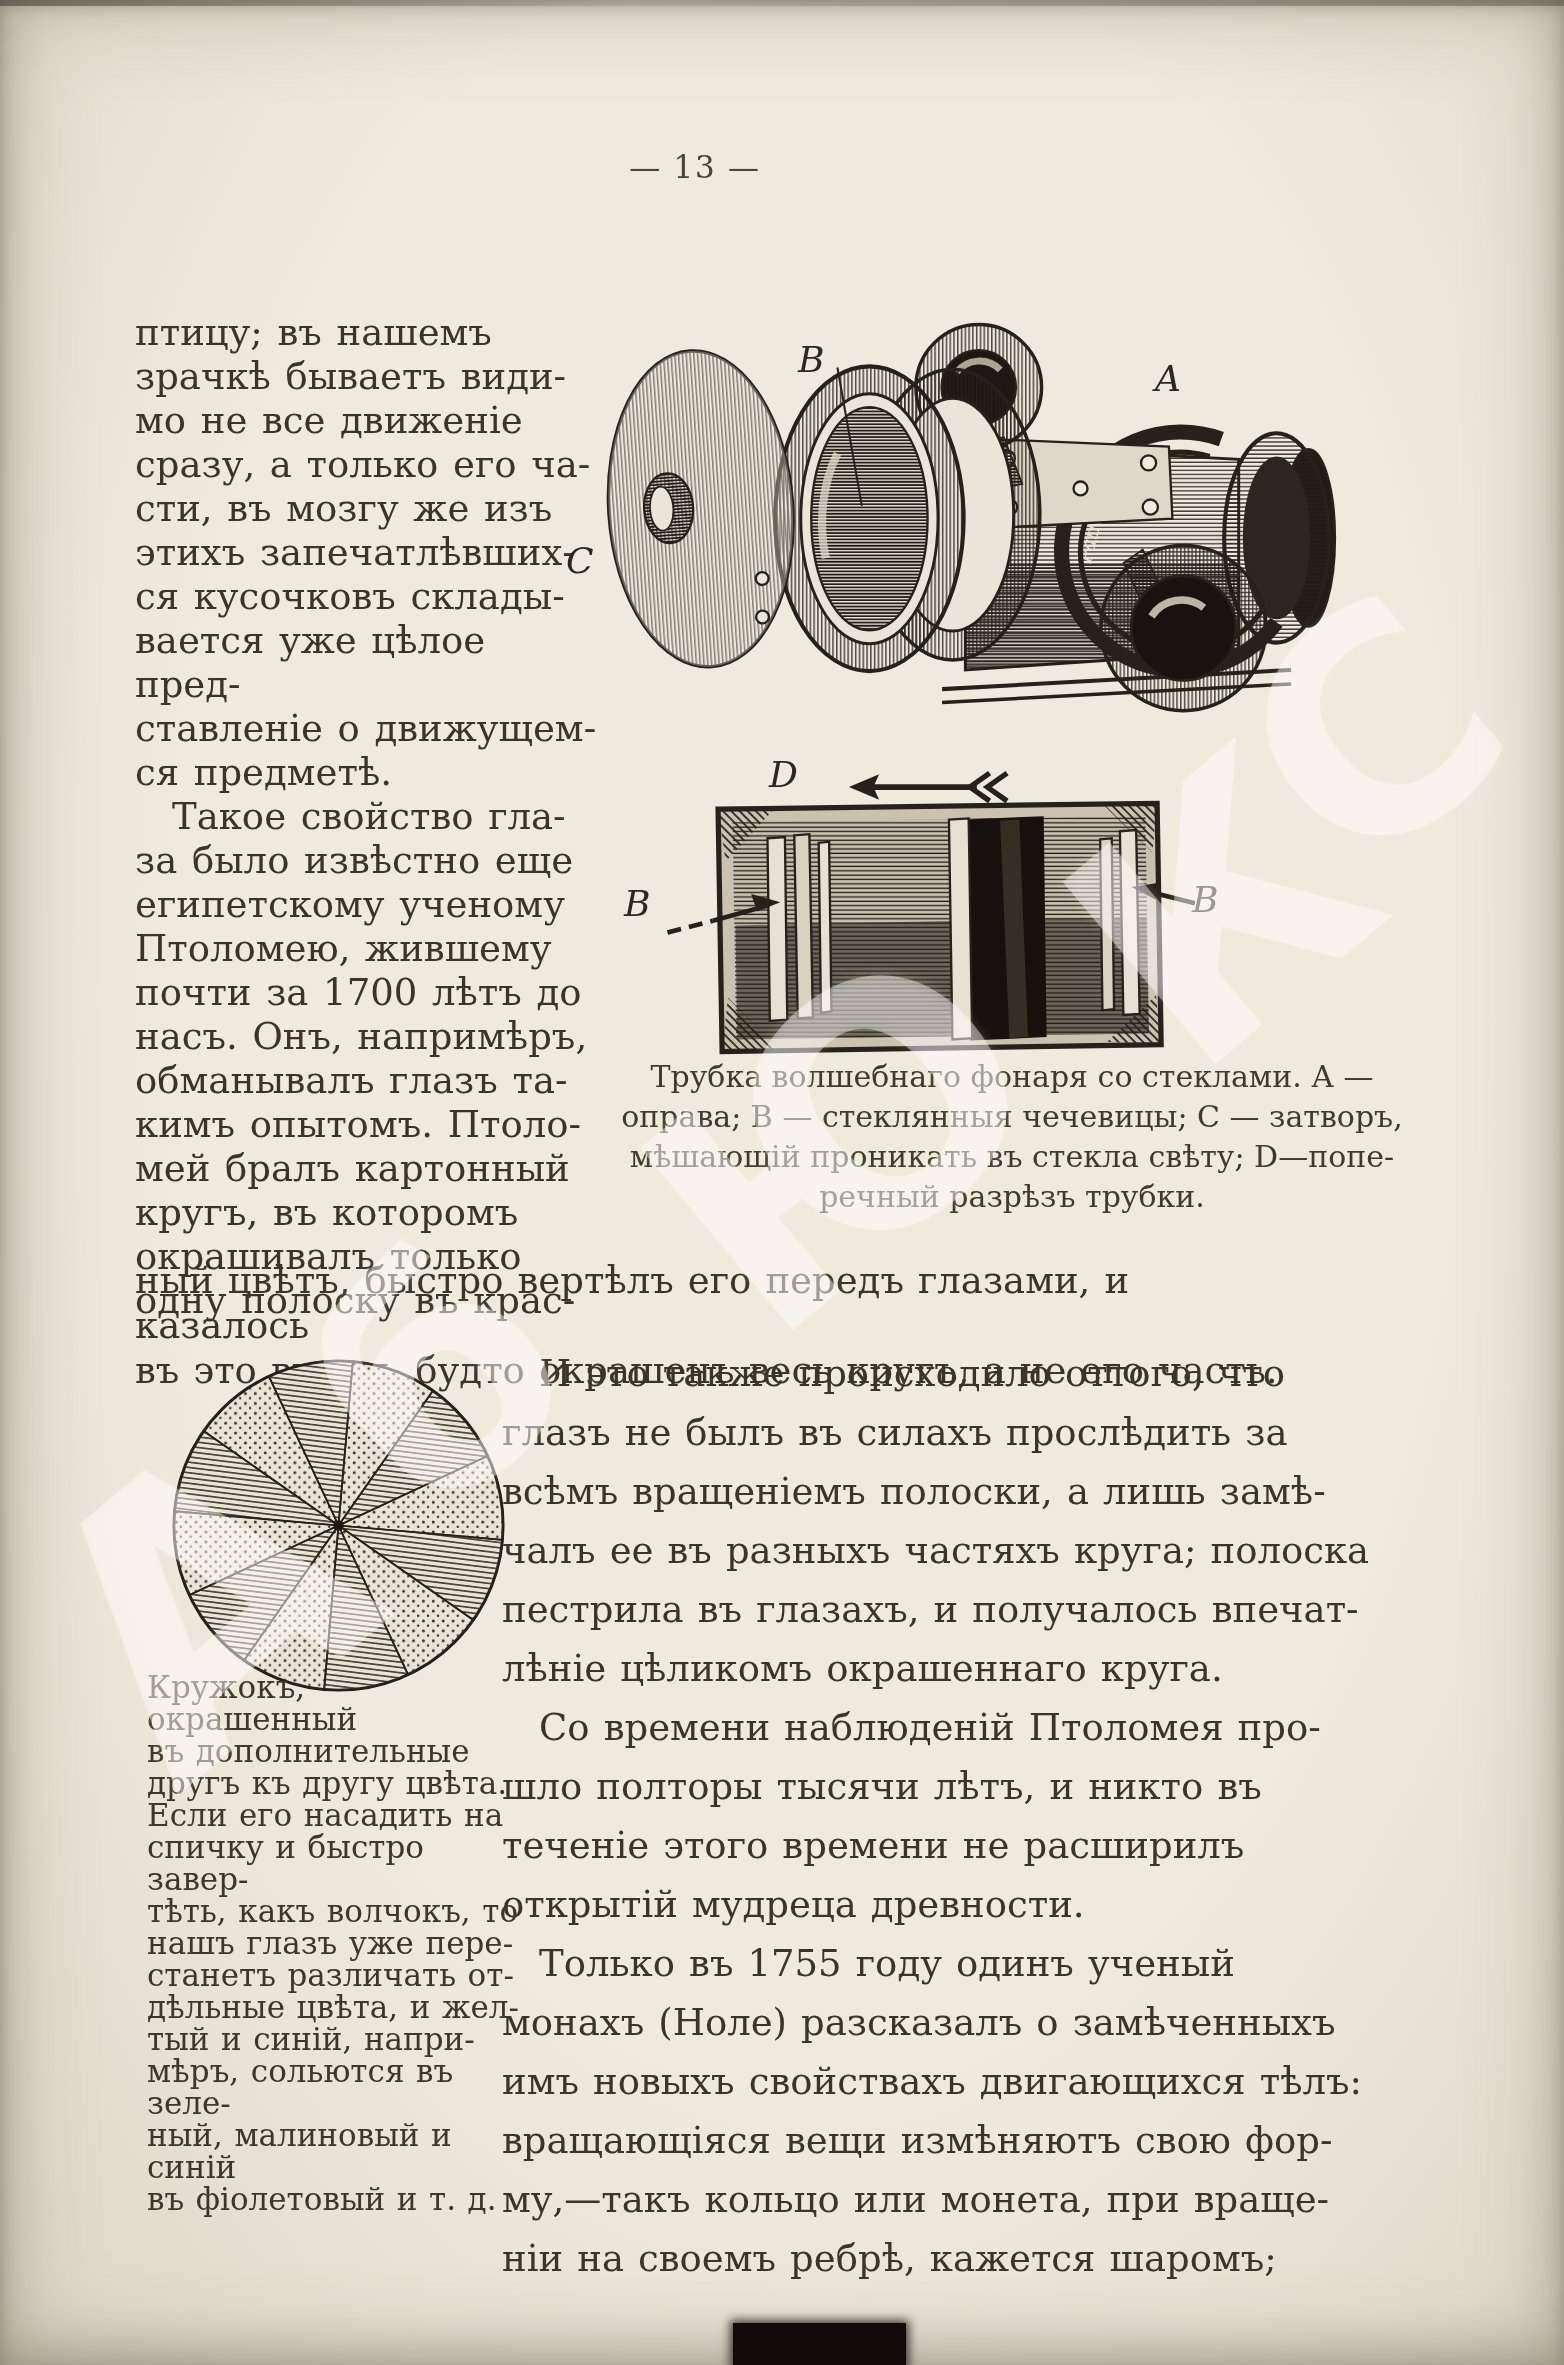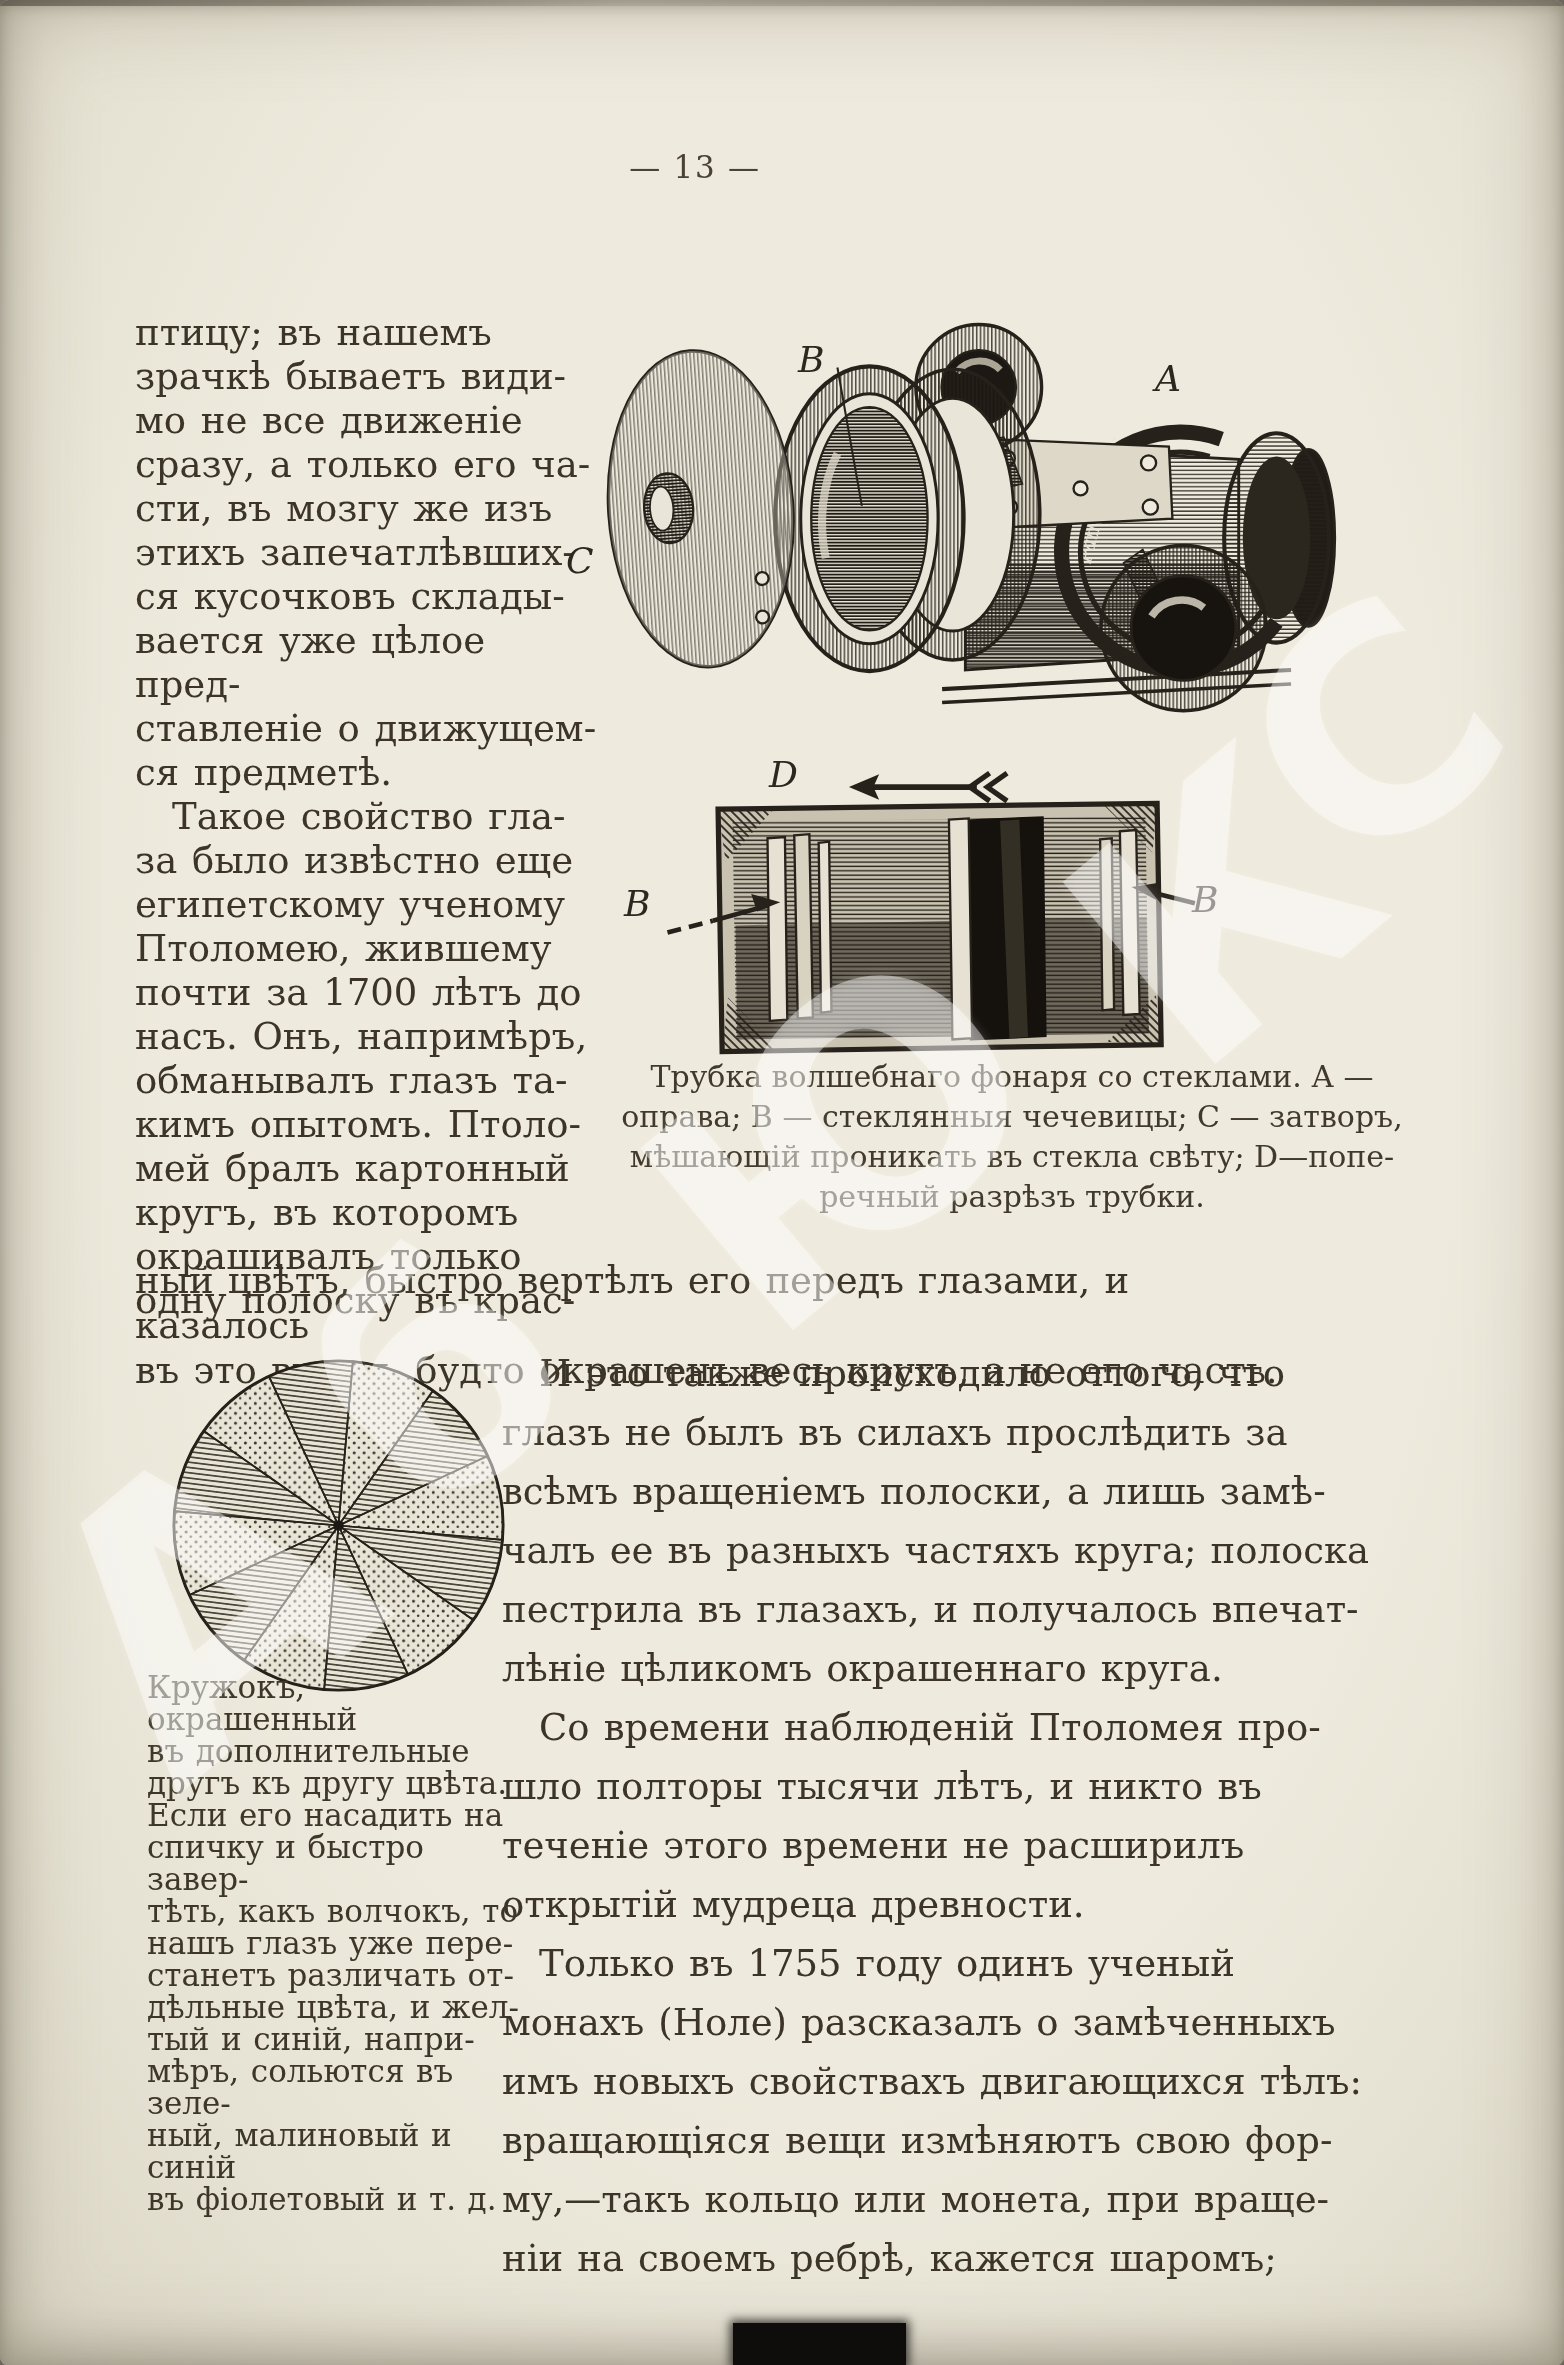--- a/index.html
+++ b/index.html
@@ -6,21 +6,20 @@
   #scan{
     position:relative;
     width:1564px;height:2366px;
     margin:0 auto;
     background:
       radial-gradient(ellipse at 52% 42%, #eeeadd 55%, #e6e2d3 78%, #d9d4c3 100%);
     box-shadow: inset 0 0 93px rgba(110,100,78,.38), inset 0 -15px 41px rgba(95,90,75,.30), inset 0 5.8px 14px rgba(90,85,70,.35);
     overflow:hidden;
     font-family:"DejaVu Serif", serif;
     color:#3b3427;
-    border-radius:9px;
   }
   .abs{position:absolute;}
   .txt{white-space:pre-line; font-family:"DejaVu Serif", serif;}
   #page-number{
     left:570px; top:149px; width:250px;
     font-size:31px; text-align:center; letter-spacing:1.7px; color:#4a4233;
   }
   #opening-line{
     left:135px; top:230px; width:1222px;
     font-size:37px; white-space:nowrap; word-spacing:10px; color:#3b3427;

